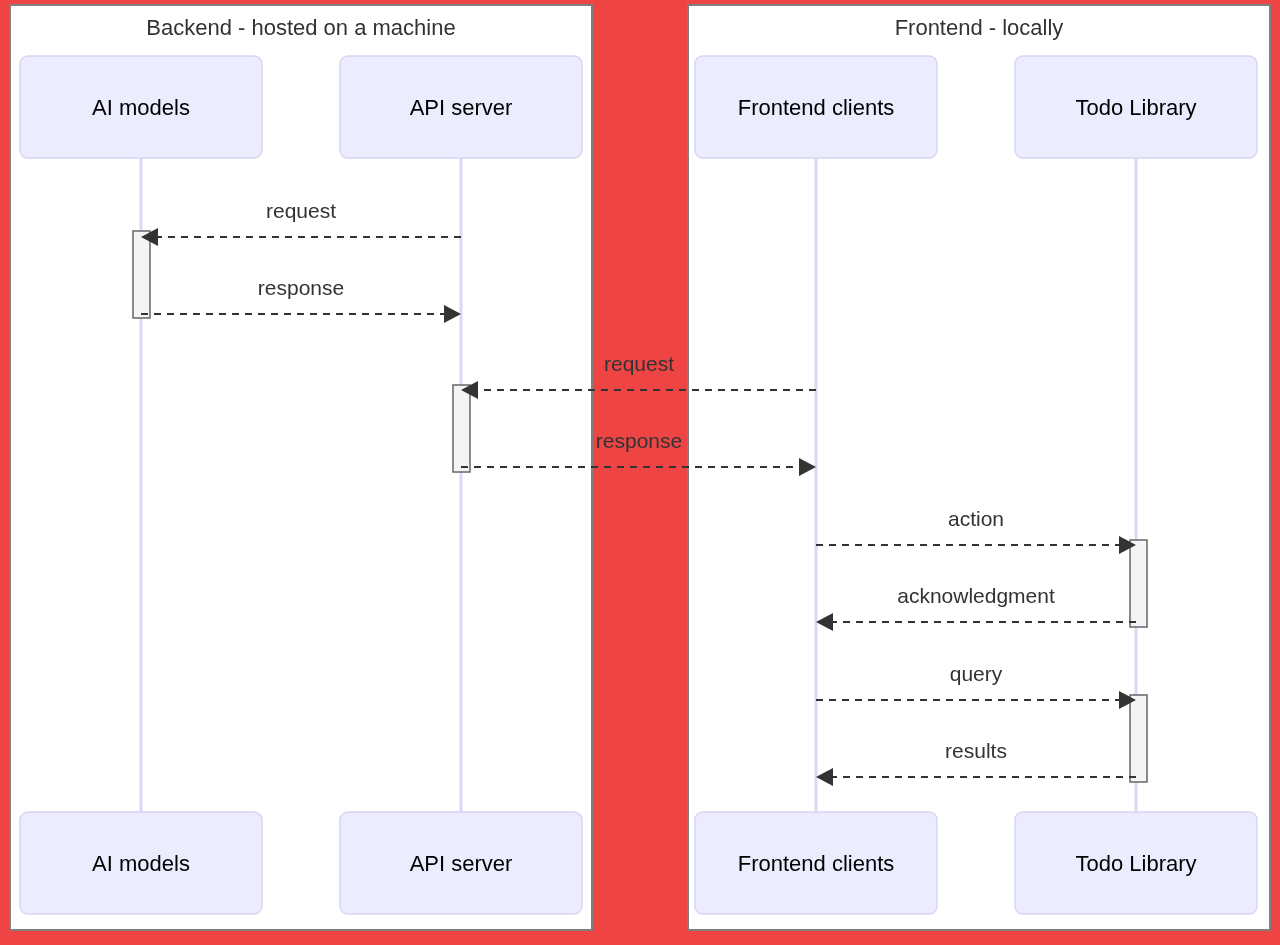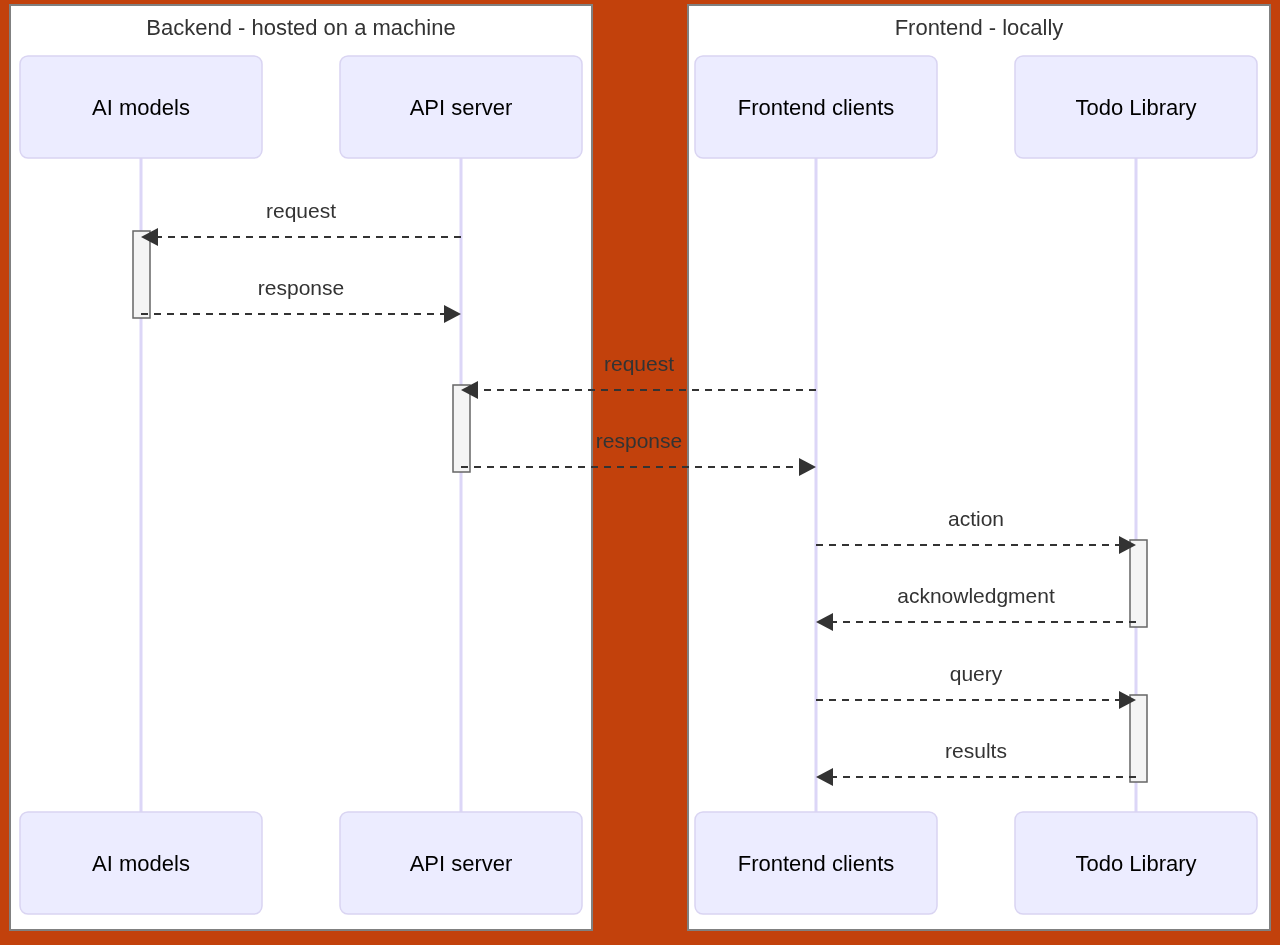--- a/index.html
+++ b/index.html
@@ -1,18 +1,18 @@
 <!DOCTYPE html>
 <html><head>
 <meta charset="utf-8">
 <title>Sequence Diagram</title>
 <style>
   html,body{margin:0;padding:0;background:#ffffff;}
   body{width:1280px;height:945px;font-family:"Liberation Sans",sans-serif;overflow:hidden;}
-  #stage{position:relative;width:1280px;height:945px;background:#c2410c;}
+  #stage{position:relative;width:1280px;height:945px;background:#ef4444;}
   svg#diagram{position:absolute;left:0;top:0;width:1280px;height:945px;display:block;}
   .box-label{font-family:"Liberation Sans",sans-serif;font-size:22px;fill:#333333;text-anchor:middle;}
   .participant-label{font-family:"Liberation Sans",sans-serif;font-size:22px;fill:#000000;text-anchor:middle;font-weight:400;}
   .msg-label{font-family:"Liberation Sans",sans-serif;font-size:21px;fill:#333333;text-anchor:middle;}
   .container-rect{fill:#ffffff;stroke:#808080;stroke-width:2;}
   .participant-rect{fill:#ECECFF;stroke:#D9D4F2;stroke-width:1.5;rx:8;ry:8;}
   .lifeline{stroke:#DCD6F7;stroke-width:3;}
   .activation{fill:#F4F4F4;stroke:#666666;stroke-width:1.5;}
   .msg-line{stroke:#333333;stroke-width:2.2;stroke-dasharray:7,6;fill:none;}
   .arrow-head{fill:#333333;stroke:none;}

